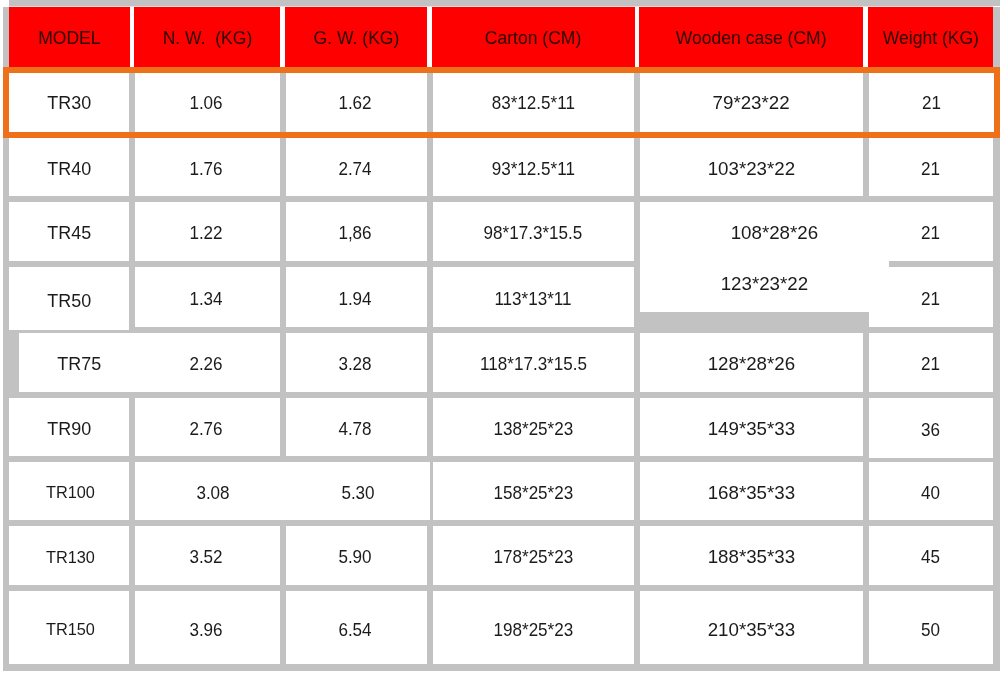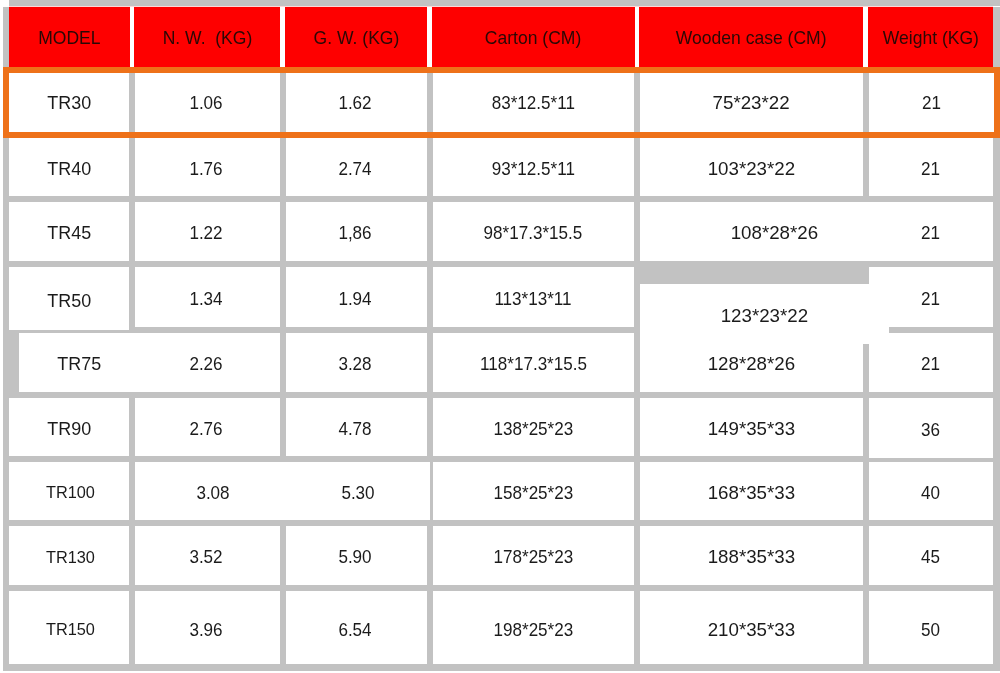--- a/index.html
+++ b/index.html
@@ -53,21 +53,21 @@
     <div class="cell hcell" style="left:431.75px;top:8px;width:203px;height:60px"><span>Carton (CM)</span></div>
     <div class="cell hcell" style="left:639.25px;top:8px;width:224px;height:60px"><span>Wooden case (CM)</span></div>
     <div class="cell hcell" style="left:867.75px;top:8px;width:125.25px;height:60px"><span>Weight (KG)</span></div>
   </div>
 
   <div class="table-row r0">
     <div class="cell dcell c0" style="left:9px;top:73px;width:120px;height:58.5px"><span>TR30</span></div>
     <div class="cell dcell c1" style="left:135px;top:73px;width:144.5px;height:58.5px"><span>1.06</span></div>
     <div class="cell dcell c2" style="left:285.5px;top:73px;width:141px;height:58.5px"><span>1.62</span></div>
     <div class="cell dcell c3" style="left:432.5px;top:73px;width:201.5px;height:58.5px"><span>83*12.5*11</span></div>
-    <div class="cell dcell c4" style="left:640px;top:73px;width:222.5px;height:58.5px"><span>75*23*22</span></div>
+    <div class="cell dcell c4" style="left:640px;top:73px;width:222.5px;height:58.5px"><span>79*23*22</span></div>
     <div class="cell dcell c5" style="left:868.5px;top:73px;width:125.5px;height:58.5px"><span>21</span></div>
   </div>
 
   <div class="table-row r1">
     <div class="cell dcell c0" style="left:9px;top:137.5px;width:120px;height:58px"><span>TR40</span></div>
     <div class="cell dcell c1" style="left:135px;top:137.5px;width:144.5px;height:58px"><span>1.76</span></div>
     <div class="cell dcell c2" style="left:285.5px;top:137.5px;width:141px;height:58px"><span>2.74</span></div>
     <div class="cell dcell c3" style="left:432.5px;top:137.5px;width:201.5px;height:58px"><span>93*12.5*11</span></div>
     <div class="cell dcell c4" style="left:640px;top:137.5px;width:222.5px;height:58px"><span>103*23*22</span></div>
     <div class="cell dcell c5" style="left:868.5px;top:137.5px;width:124.5px;height:58px"><span>21</span></div>
@@ -80,21 +80,21 @@
     <div class="cell dcell c3" style="left:432.5px;top:201.5px;width:201.5px;height:59.5px"><span>98*17.3*15.5</span></div>
     <div class="cell dcell c4" style="left:640px;top:201.5px;width:269px;height:59.5px"><span>108*28*26</span></div>
     <div class="cell dcell c5" style="left:868.5px;top:201.5px;width:124.5px;height:59.5px"><span>21</span></div>
   </div>
 
   <div class="table-row r3">
     <div class="cell dcell c0" style="left:9px;top:267px;width:120px;height:63px"><span>TR50</span></div>
     <div class="cell dcell c1" style="left:135px;top:267px;width:144.5px;height:59.5px"><span>1.34</span></div>
     <div class="cell dcell c2" style="left:285.5px;top:267px;width:141px;height:59.5px"><span>1.94</span></div>
     <div class="cell dcell c3" style="left:432.5px;top:267px;width:201.5px;height:59.5px"><span>113*13*11</span></div>
-    <div class="cell dcell c4" style="left:640px;top:284px;width:249px;height:59.5px"><span>123*23*22</span></div>
+    <div class="cell dcell c4" style="left:640px;top:252px;width:249px;height:59.5px"><span>123*23*22</span></div>
     <div class="cell dcell c5" style="left:868.5px;top:267px;width:124.5px;height:59.5px"><span>21</span></div>
   </div>
 
   <div class="table-row r4">
     <div class="cell dcell c0" style="left:19px;top:332.5px;width:120px;height:59px"><span>TR75</span></div>
     <div class="cell dcell c1" style="left:135px;top:332.5px;width:144.5px;height:59px"><span>2.26</span></div>
     <div class="cell dcell c2" style="left:285.5px;top:332.5px;width:141px;height:59px"><span>3.28</span></div>
     <div class="cell dcell c3" style="left:432.5px;top:332.5px;width:201.5px;height:59px"><span>118*17.3*15.5</span></div>
     <div class="cell dcell c4" style="left:640px;top:332.5px;width:222.5px;height:59px"><span>128*28*26</span></div>
     <div class="cell dcell c5" style="left:868.5px;top:332.5px;width:124.5px;height:59px"><span>21</span></div>

